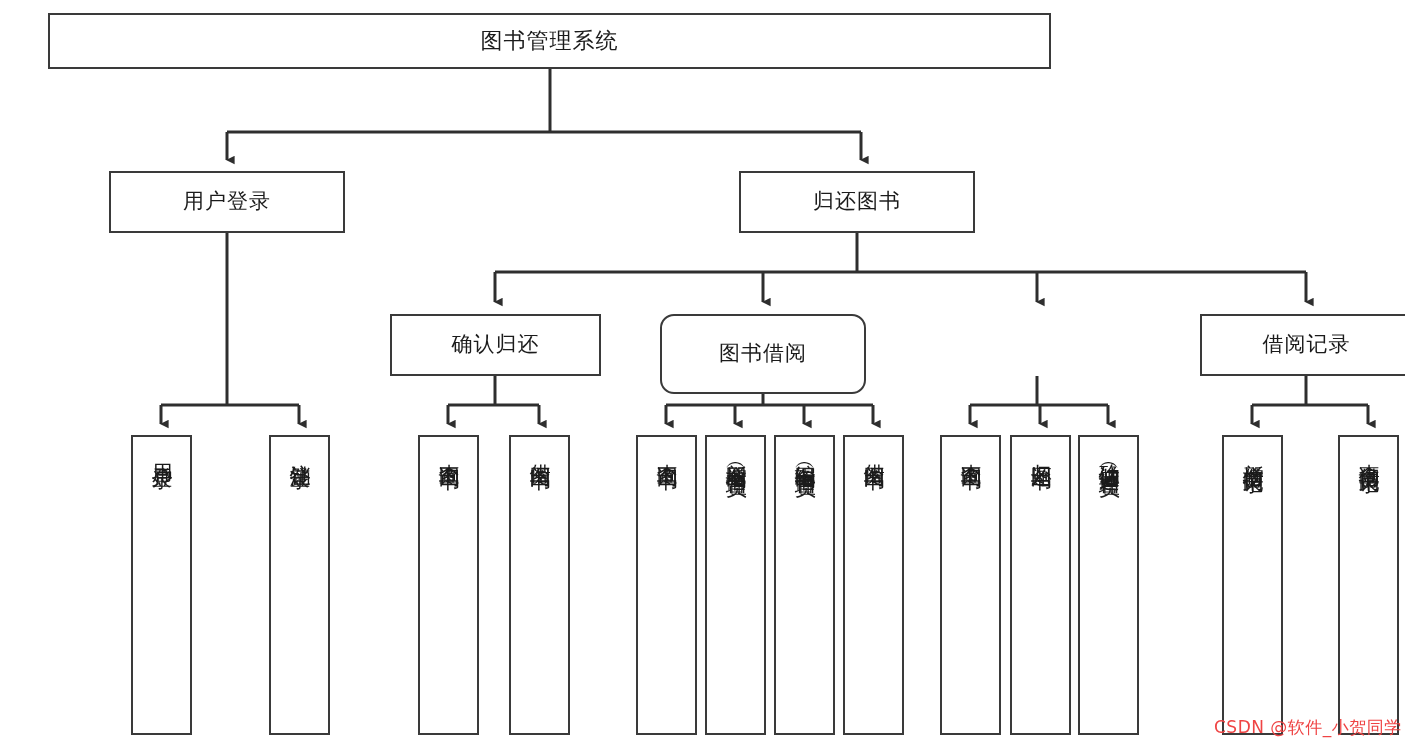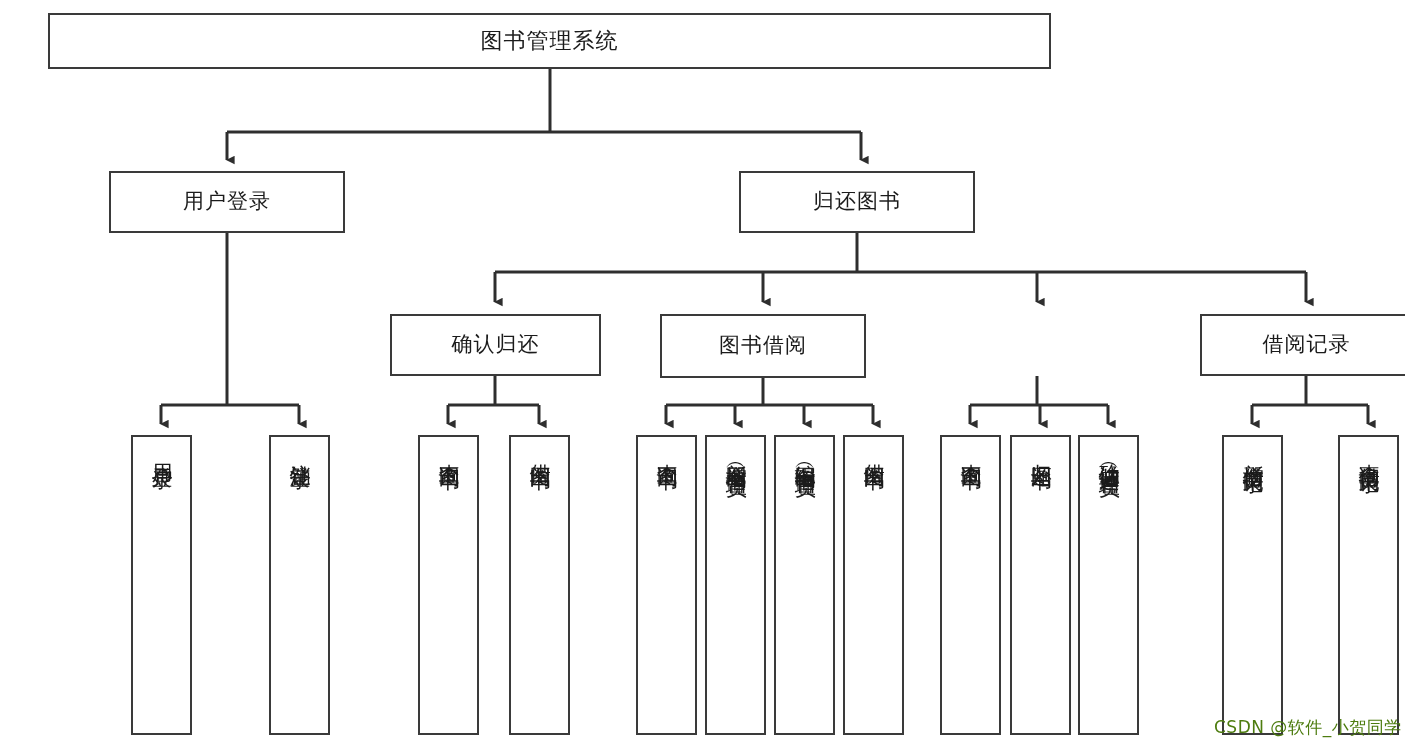--- a/index.html
+++ b/index.html
@@ -55,21 +55,21 @@
     text-orientation: upright;
     -webkit-writing-mode: vertical-rl;
     white-space: nowrap;
     display: block;
   }
   .watermark {
     position: absolute;
     left: 1186px;
     top: 716px;
     font-size: 17px;
-    color: #4d7c0f;
+    color: #ef4444;
     letter-spacing: 0.5px;
     white-space: nowrap;
     font-family: "DejaVu Sans", "Liberation Sans", sans-serif;
   }
 </style>
 </head>
 <body>
 
 <div id="canvas">
 
@@ -132,21 +132,21 @@
   </div>
 
   <div class="node horiz" style="left:711px; top:171px; width:236px; height:62px;">
     <span>归还图书</span>
   </div>
 
   <div class="node horiz" style="left:362px; top:314px; width:211px; height:62px;">
     <span>确认归还</span>
   </div>
 
-  <div class="node horiz" style="left:632px; top:314px; width:206px; height:64px;">
+  <div class="node horiz" style="left:632px; top:314px; width:206px; height:80px;border-radius:14px;">
     <span>图书借阅</span>
   </div>
 
 
   <div class="node horiz" style="left:1172px; top:314px; width:213px; height:62px;">
     <span>借阅记录</span>
   </div>
 
   <div class="node leaf" style="left:103px; top:435px; width:61px; height:300px;">
     <span class="vtext">用户登录</span>

